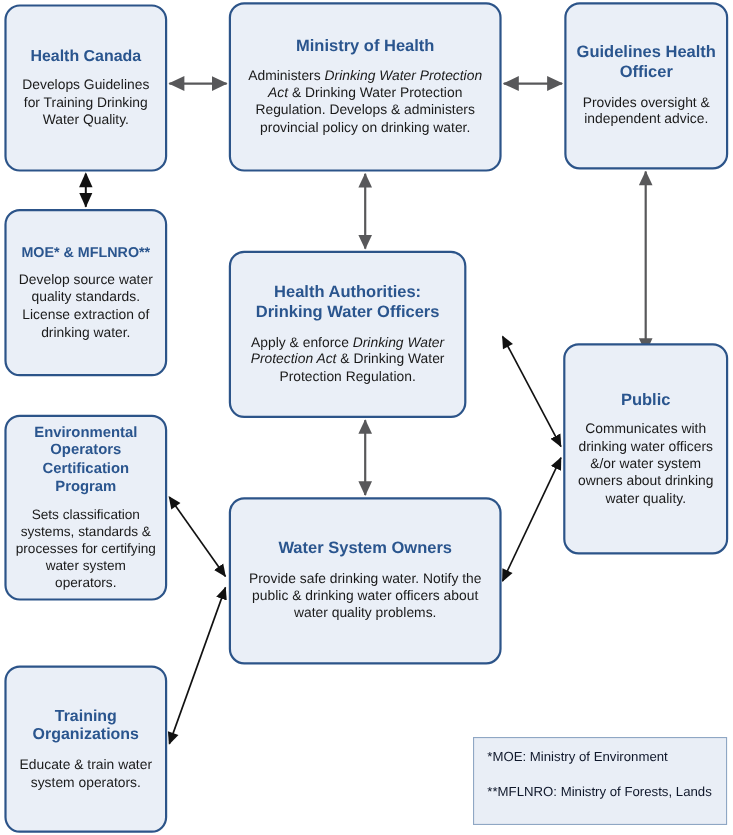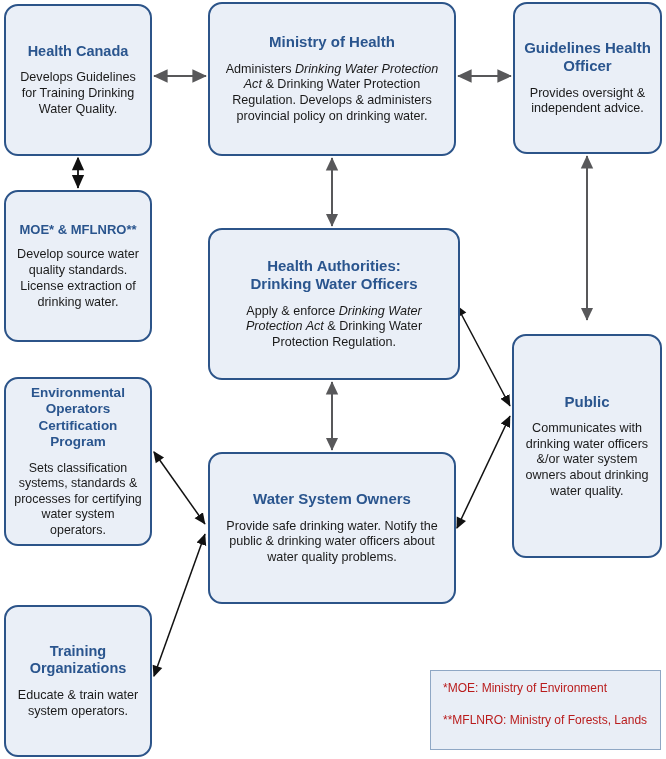--- a/index.html
+++ b/index.html
@@ -43,22 +43,22 @@
   }
   .node .body em {
     font-style: italic;
   }
 
   
   #node-health-canada   { left: 4px;   top: 4px;   width: 148px; height: 152px; }
   #node-ministry        { left: 208px; top: 2px;   width: 248px; height: 154px; text-align: center; }
   #node-pho             { left: 513px; top: 2px;   width: 149px; height: 152px; }
   #node-moe             { left: 4px;   top: 190px; width: 148px; height: 152px; }
-  #node-health-auth     { left: 208px; top: 228px; width: 252px; height: 152px; }
-  #node-public          { left: 512px; top: 334px; width: 150px; height: 224px; }
+  #node-health-auth     { left: 208px; top: 228px; width: 216px; height: 152px; }
+  #node-public          { left: 512px; top: 312px; width: 150px; height: 192px; }
   #node-eocp            { left: 4px;   top: 377px; width: 148px; height: 169px; }
   #node-water-owners    { left: 208px; top: 452px; width: 248px; height: 152px; }
   #node-training        { left: 4px;   top: 605px; width: 148px; height: 152px; }
 
   #node-health-canada .title { font-size: 14.5px; }
   #node-ministry .title      { font-size: 15px; }
   #node-pho .title           { font-size: 15px; }
   #node-moe .title           { font-size: 13px; }
   #node-health-auth .title   { font-size: 15px; }
   #node-public .title        { font-size: 15px; }
@@ -84,21 +84,21 @@
     width: 231px;
     height: 80px;
     box-sizing: border-box;
     background: #e9eef6;
     border: 1px solid #8fa7c4;
     padding: 10px 12px;
     z-index: 3;
   }
   #legend .line {
     font-size: 12px;
-    color: #b91c1c;
+    color: #0f172a;
     line-height: 1.3;
   }
   #legend .line.second {
     margin-top: 16px;
     text-indent: 0;
     padding-left: 0;
   }
   #legend .line.second .cont {
     display: block;
     padding-left: 10px;

